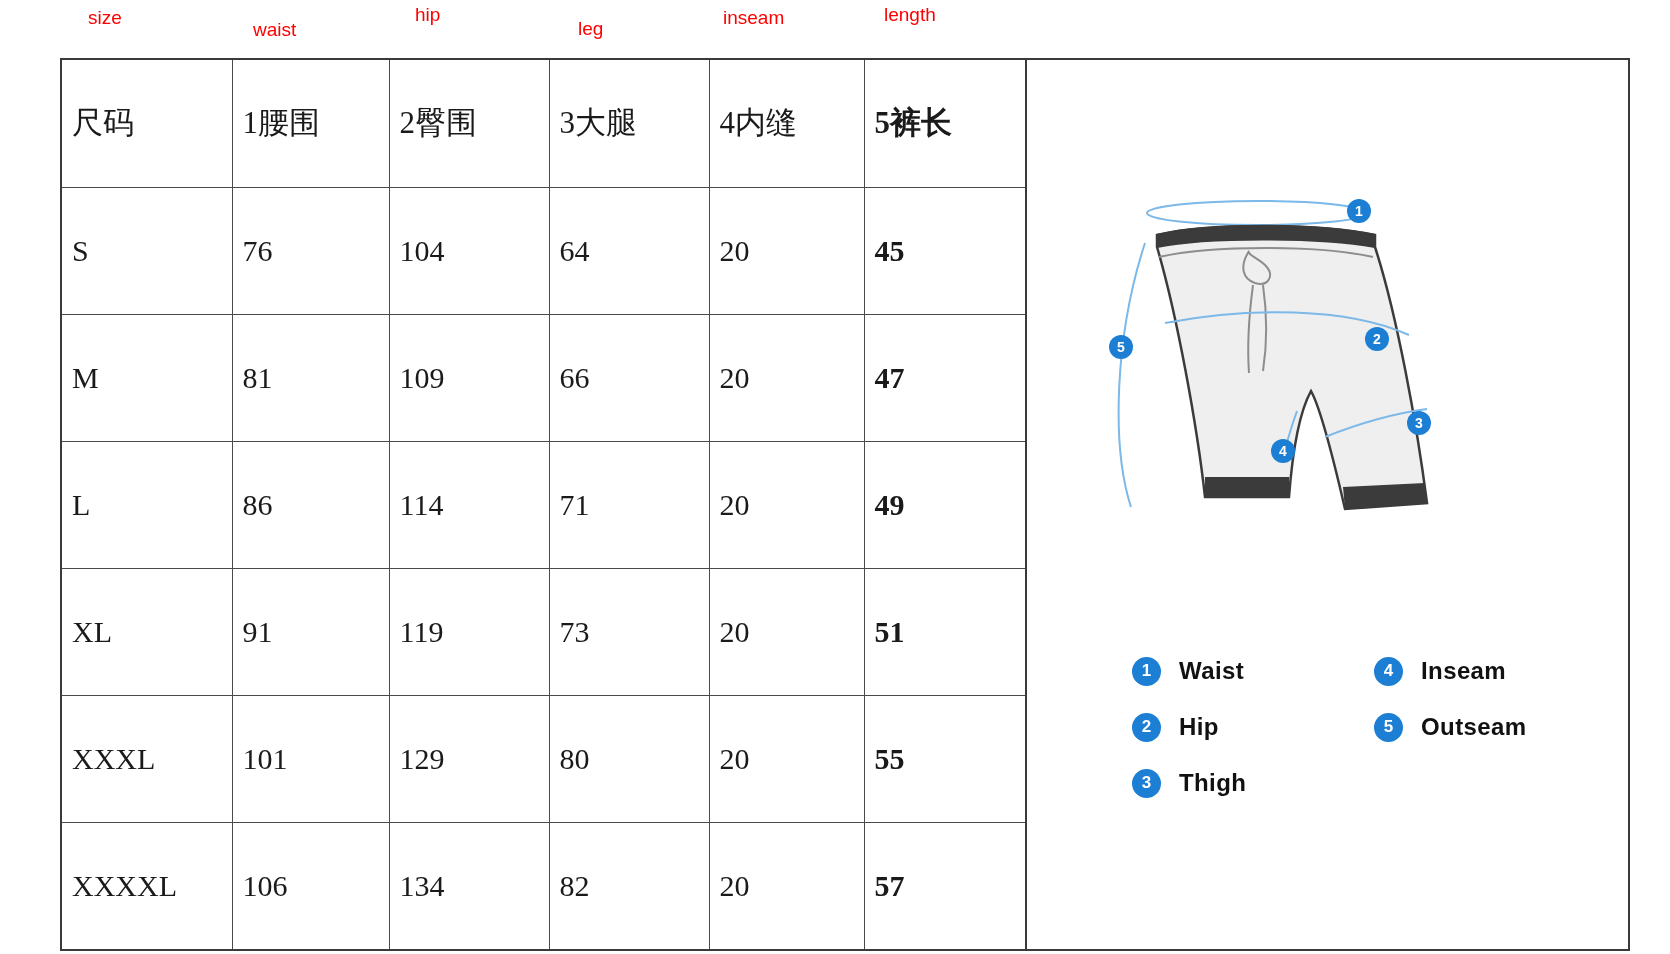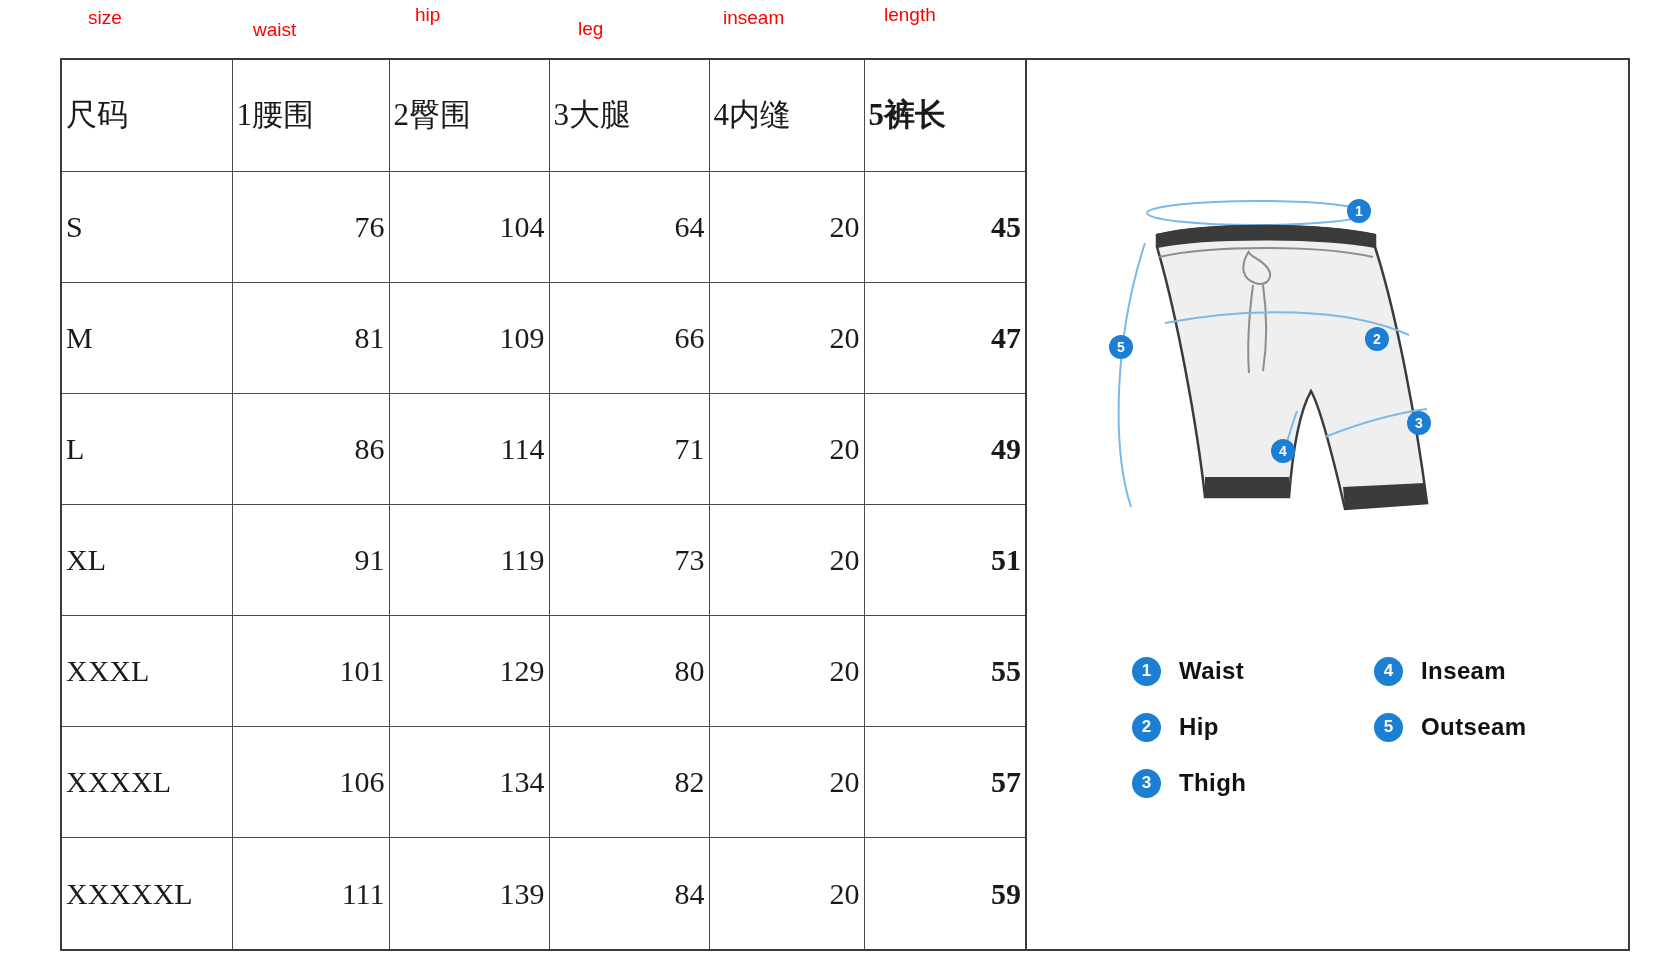--- a/index.html
+++ b/index.html
@@ -55,38 +55,38 @@
     width: 100%;
     height: 100%;
     table-layout: fixed;
   }
   table td, table th {
     border: 1px solid #4a4a4a;
     font-family: "Liberation Serif", serif;
     font-size: 30px;
     font-weight: normal;
     color: #1a1a1a;
-    padding: 0 4px;
+    padding: 0 10px;
     box-sizing: border-box;
   }
   table tr:first-child td { border-top: none; }
   table tr:last-child td { border-bottom: none; }
   table td:first-child { border-left: none; }
   table td:last-child { border-right: none; font-weight: bold; }
 
   .hdr td {
     text-align: left;
     height: 90px;
     font-size: 31px;
   }
   .cell-size {
     text-align: left;
   }
   .cell-num {
-    text-align: right;
+    text-align: left;
   }
   tbody tr { height: 93px; }
 
   
   .diagram {
     flex: 1;
     position: relative;
     background: #ffffff;
   }
   .diagram svg.shorts {
@@ -203,28 +203,20 @@
           <td class="cell-num">55</td>
         </tr>
         <tr>
           <td class="cell-size">XXXXL</td>
           <td class="cell-num">106</td>
           <td class="cell-num">134</td>
           <td class="cell-num">82</td>
           <td class="cell-num">20</td>
           <td class="cell-num">57</td>
         </tr>
-        <tr>
-          <td class="cell-size">XXXXXL</td>
-          <td class="cell-num">111</td>
-          <td class="cell-num">139</td>
-          <td class="cell-num">84</td>
-          <td class="cell-num">20</td>
-          <td class="cell-num">59</td>
-        </tr>
       </tbody>
     </table>
   </div>
 
   <div class="diagram">
 
     <svg class="shorts" width="420" height="360" viewBox="0 0 420 360">
 
       <ellipse cx="160" cy="18" rx="110" ry="12" fill="none" stroke="#7cb8e8" stroke-width="2"></ellipse>
 

